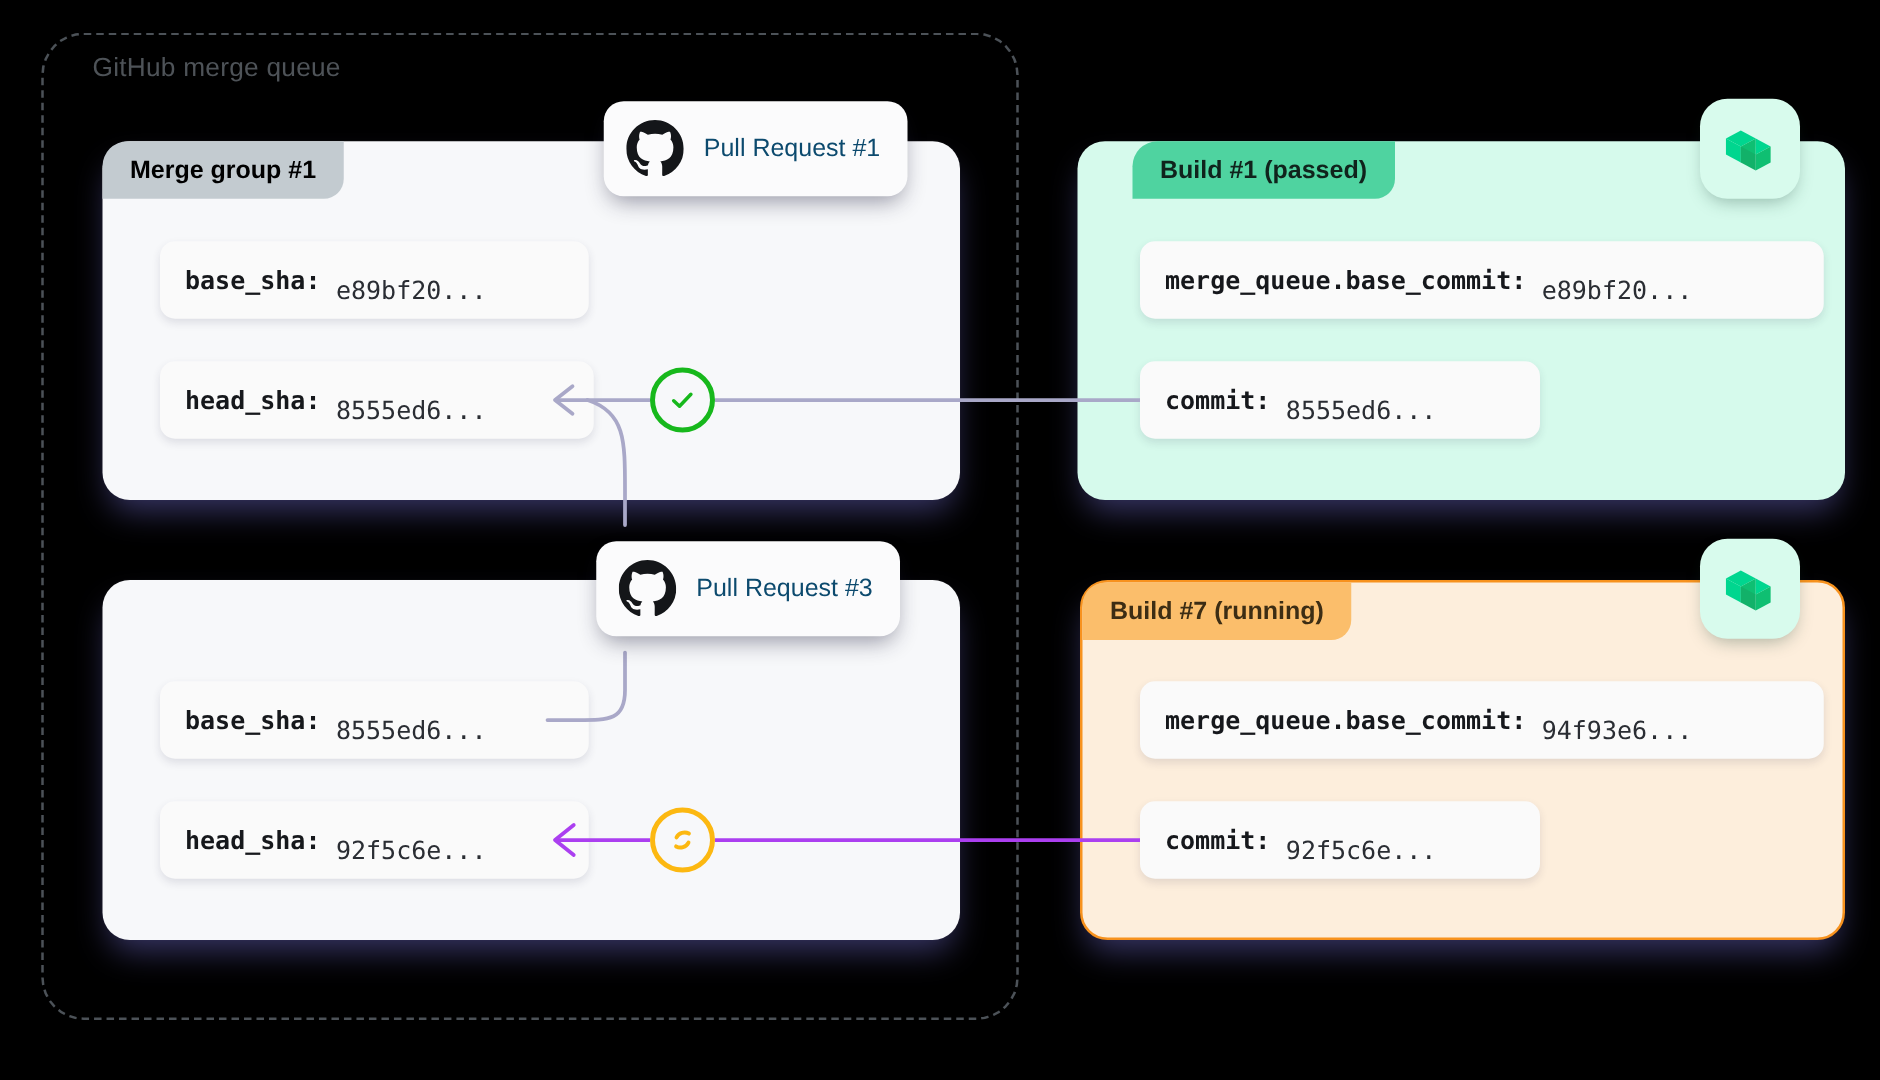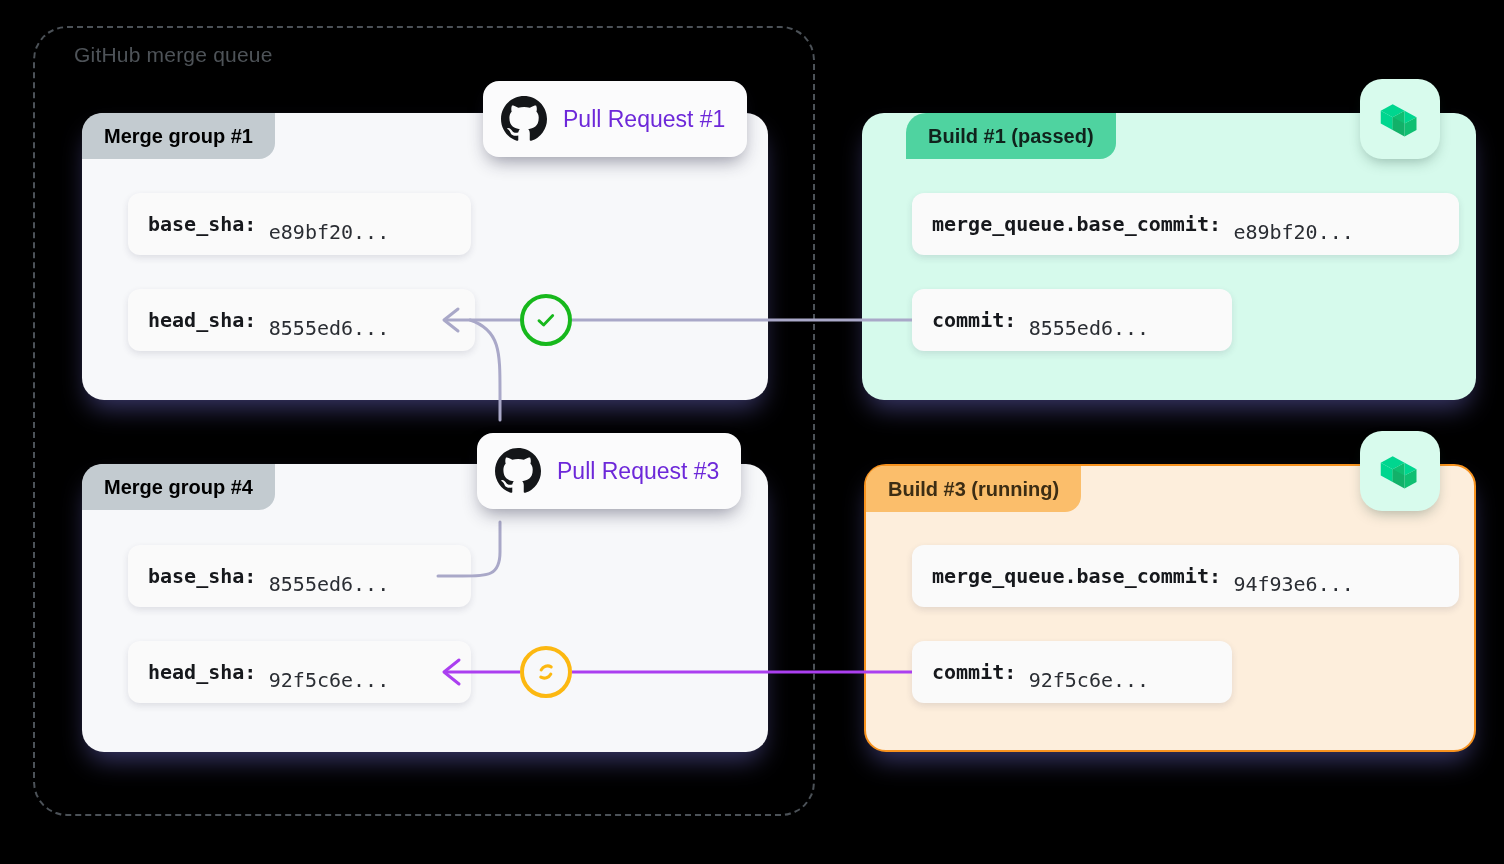--- a/index.html
+++ b/index.html
@@ -125,23 +125,23 @@
     align-items: center;
     gap: 16px;
     background: #fbfbfc;
     border-radius: 16px;
     height: 76px;
     padding: 0 22px 0 18px;
     box-shadow: 0 8px 18px -4px rgba(30,30,60,0.45);
     z-index: 7;
   }
   .pr-pill .pr-label {
-    font-size: 23px;
+    font-size: 20px;
     font-weight: 400;
-    color: #6d28d9;
+    color: #0c4a6e;
     white-space: nowrap;
   }
 
   
   .bk-badge {
     position: absolute;
     width: 80px;
     height: 80px;
     border-radius: 22px;
     background: #d8fbed;
@@ -194,23 +194,20 @@
     <span class="k">base_sha:</span>
     <span class="v">e89bf20...</span>
   </div>
   <div class="chip" style="left:128px; top:289px; width:307px;">
     <span class="k">head_sha:</span>
     <span class="v">8555ed6...</span>
   </div>
 
   <div class="card mg" style="left:82px; top:464px; width:686px; height:288px;">
   </div>
-  <div class="tab mg-tab" style="left:82px; top:464px;">
-    <span>Merge group #4</span>
-  </div>
   <div class="chip" style="left:128px; top:545px; width:303px;">
     <span class="k">base_sha:</span>
     <span class="v">8555ed6...</span>
   </div>
   <div class="chip" style="left:128px; top:641px; width:303px;">
     <span class="k">head_sha:</span>
     <span class="v">92f5c6e...</span>
   </div>
 
   <div class="card build-pass" style="left:862px; top:113px; width:614px; height:287px;">
@@ -223,21 +220,21 @@
     <span class="v">e89bf20...</span>
   </div>
   <div class="chip" style="left:912px; top:289px; width:280px;">
     <span class="k">commit:</span>
     <span class="v">8555ed6...</span>
   </div>
 
   <div class="card build-run" style="left:864px; top:464px; width:612px; height:288px;">
   </div>
   <div class="tab run-tab" style="left:866px; top:466px;">
-    <span>Build #3 (running)</span>
+    <span>Build #7 (running)</span>
   </div>
   <div class="chip" style="left:912px; top:545px; width:507px;">
     <span class="k">merge_queue.base_commit:</span>
     <span class="v">94f93e6...</span>
   </div>
   <div class="chip" style="left:912px; top:641px; width:280px;">
     <span class="k">commit:</span>
     <span class="v">92f5c6e...</span>
   </div>
 

